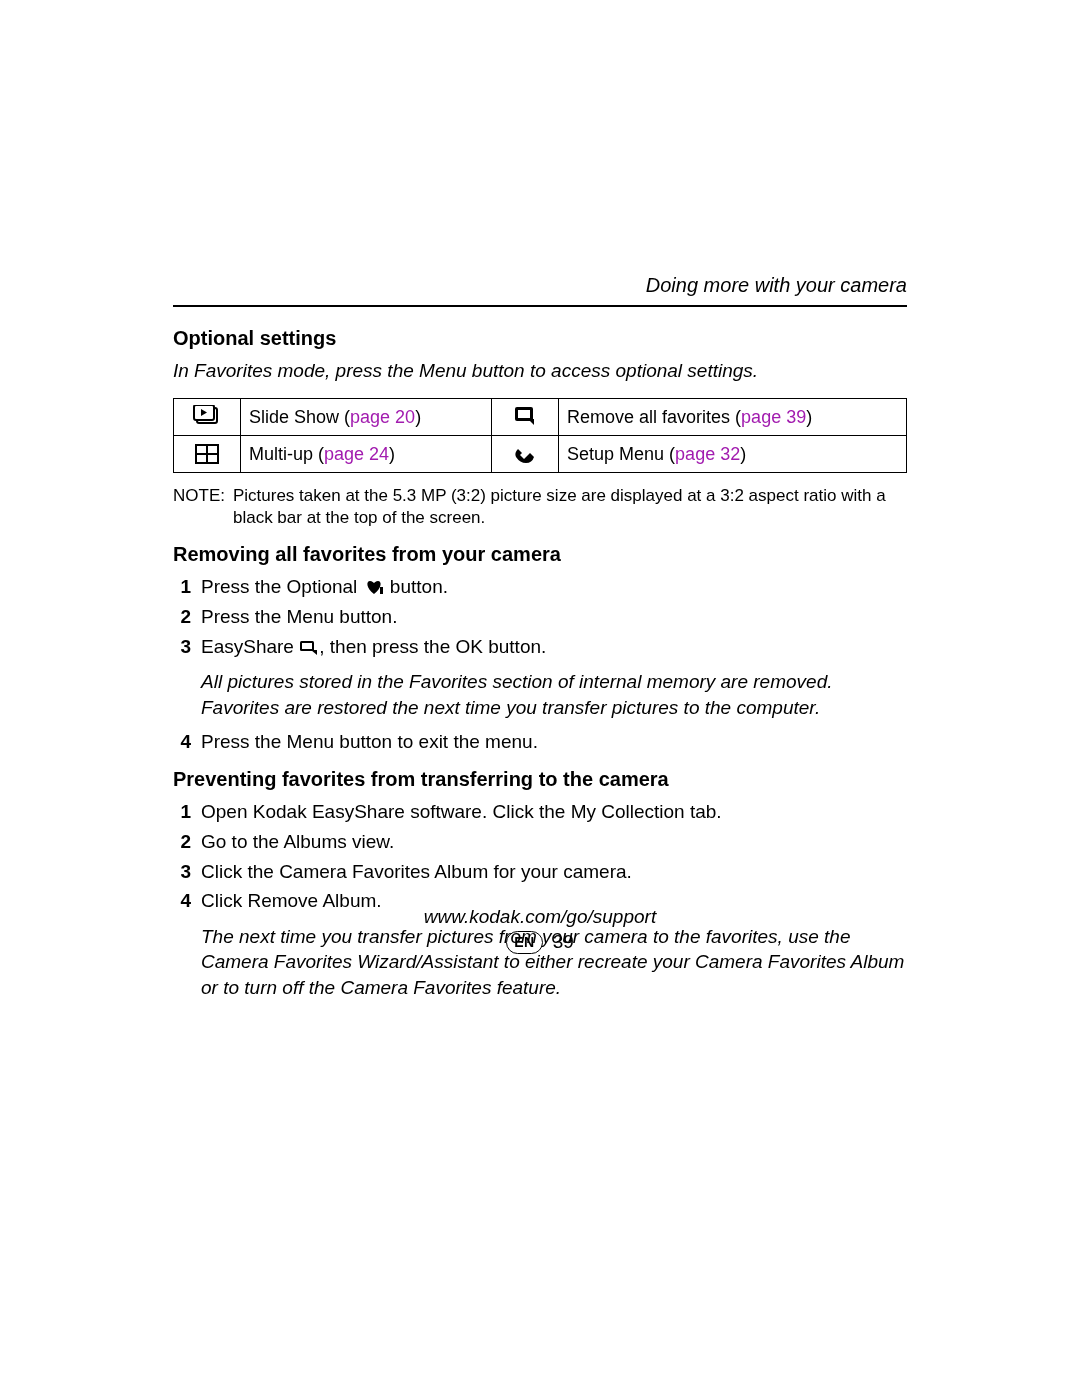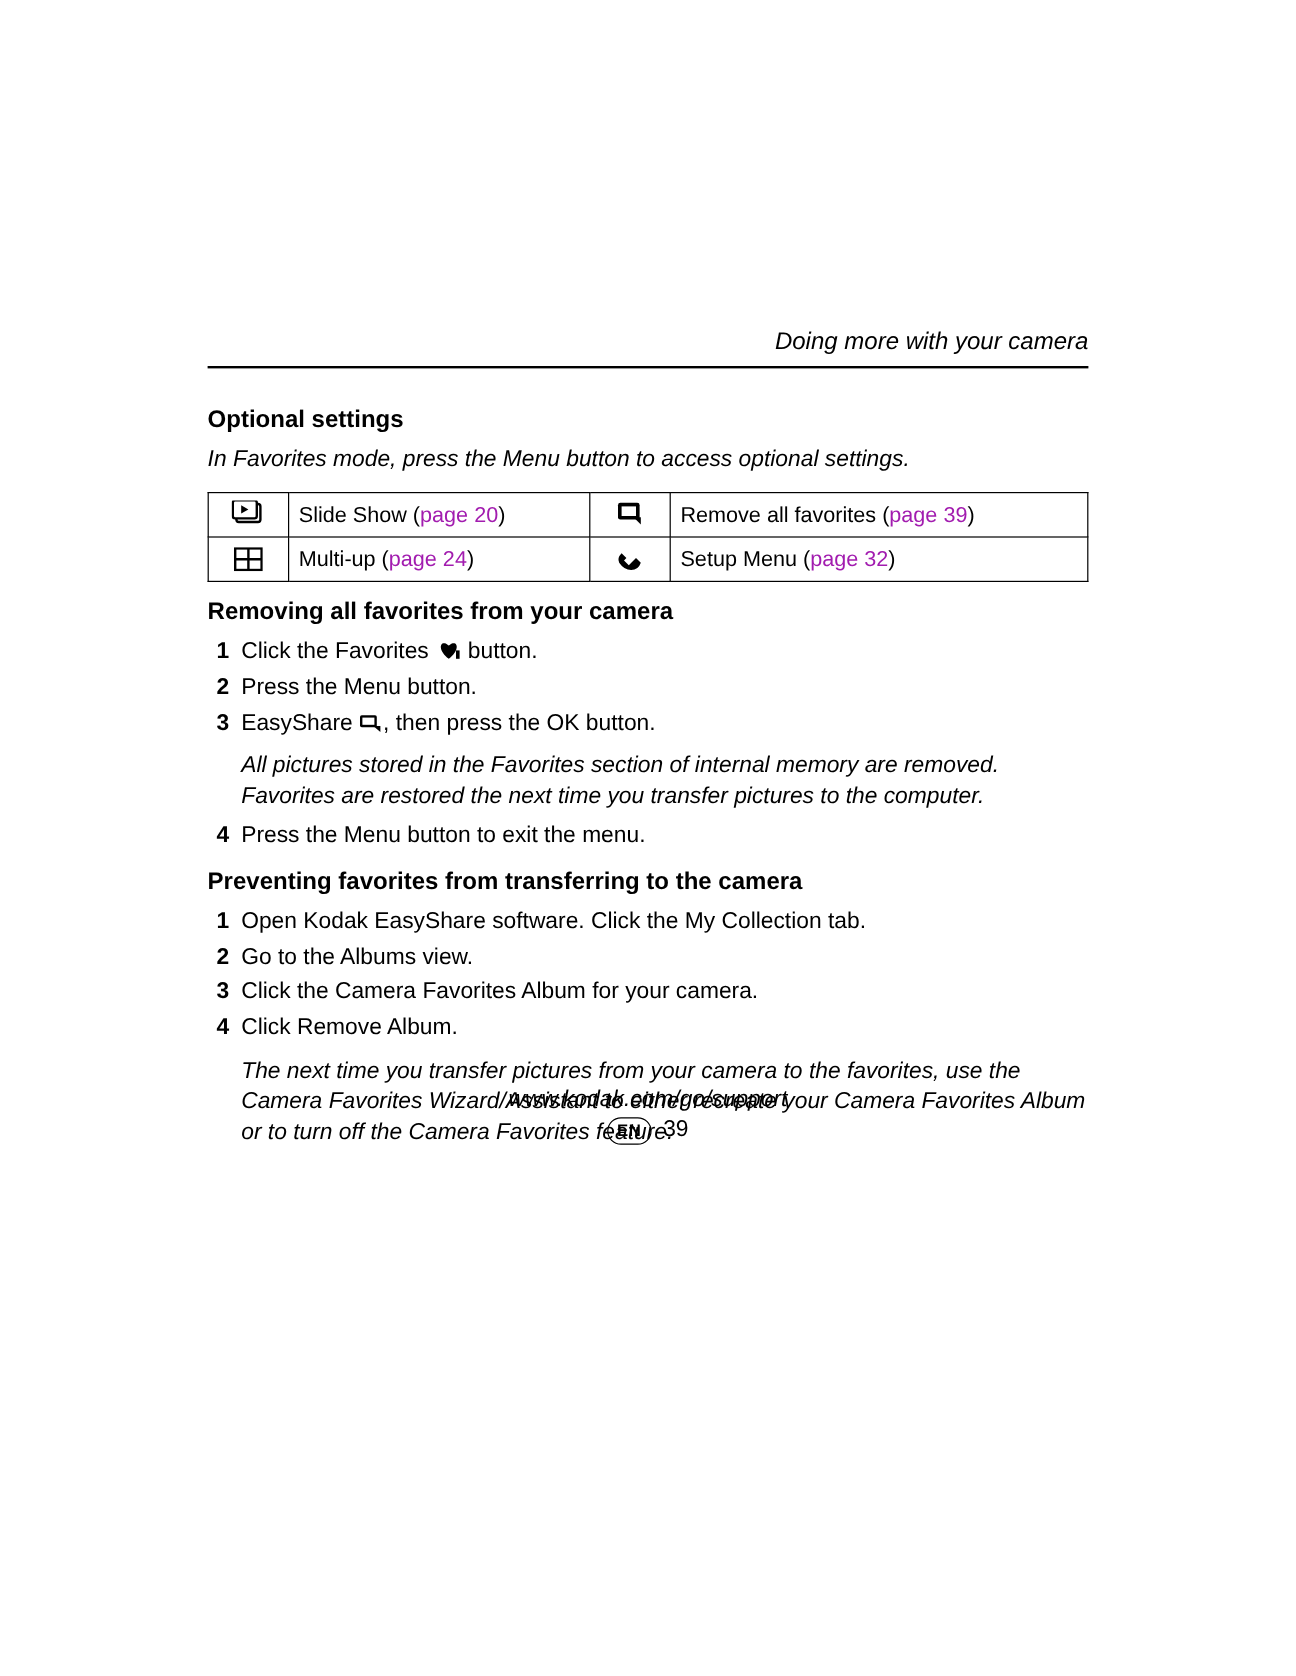--- a/index.html
+++ b/index.html
@@ -19,21 +19,21 @@
     height: 1397px;
     box-sizing: border-box;
     padding: 272px 173px 0 173px;
   }
   .running-head {
     text-align: right;
     font-style: italic;
     font-size: 20px;
     padding-bottom: 6px;
     border-bottom: 2px solid #000;
-    margin-bottom: 30px;
+    margin-bottom: 18px;
   }
   .h2 {
     font-weight: 700;
     font-size: 20px;
     margin: 12px 0 6px 0;
   }
   .intro {
     margin: 0 0 14px 0;
     font-style: italic;
   }
@@ -176,27 +176,31 @@
           </svg>
         </span>
       </td>
       <td>
         <span>Setup Menu (</span><span class="plink">page 32</span><span>)</span>
       </td>
     </tr>
   </tbody>
     </table>
 
+  <div class="note">
+    <span class="label">NOTE:</span>
+    <span class="body">Pictures taken at the 5.3 MP (3:2) picture size are displayed at a 3:2 aspect ratio with a black bar at the top of the screen.</span>
+  </div>
 
   <div class="h2">Removing all favorites from your camera</div>
   <ol class="steps">
     <li>
       <span class="num">1</span>
       <span class="body">
-        <span>Click the Favorites </span><span class="inline-icon"><svg width="22" height="18" viewBox="0 0 22 18">
+        <span>Press the Optional </span><span class="inline-icon"><svg width="22" height="18" viewBox="0 0 22 18">
               <path d="M11 16 C3 10 3 3 7 3 C9 3 11 5 11 5 C11 5 13 3 15 3 C19 3 19 10 11 16 Z" fill="#000"></path>
               <rect x="17" y="9" width="3" height="7" fill="#000"></rect>
             </svg></span><span> button.</span>
       </span>
     </li>
     <li>
       <span class="num">2</span>
       <span class="body">Press the Menu button.</span>
     </li>
     <li>

